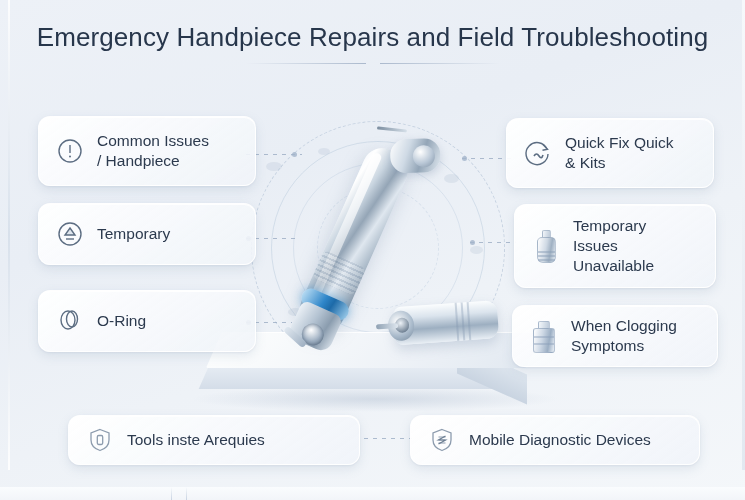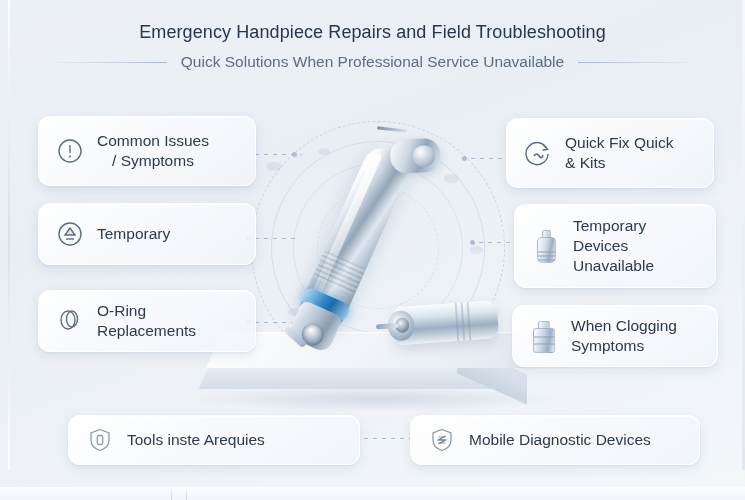--- a/index.html
+++ b/index.html
@@ -38,21 +38,21 @@
   .ring{position:absolute;border-radius:50%;left:50%;top:50%;transform:translate(-50%,-50%);}
   .r1{width:252px;height:252px;border:1px dashed rgba(168,186,208,.55);}
   .r2{width:212px;height:212px;border:1px solid rgba(190,205,222,.55);}
   .r3{width:168px;height:168px;border:1px solid rgba(198,212,228,.5);}
   .r4{width:120px;height:120px;border:1px dashed rgba(190,206,224,.45);}
   .blob{position:absolute;border-radius:50%;background:rgba(178,194,212,.28);}
 
   
   .header{position:absolute;left:0;top:22px;width:745px;text-align:center;}
   .title{
-    font-size:18px;font-weight:400;color:#27364b;letter-spacing:.1px;
+    font-size:26px;font-weight:400;color:#27364b;letter-spacing:.1px;
     font-family:"Liberation Sans", sans-serif;
   }
   .sub-wrap{display:flex;align-items:center;justify-content:center;gap:14px;margin-top:10px;}
   .sub-rule{width:120px;height:1px;background:linear-gradient(90deg,rgba(180,194,212,0),rgba(160,176,198,.85));}
   .sub-rule.right{background:linear-gradient(90deg,rgba(160,176,198,.85),rgba(180,194,212,0));}
   .subtitle{font-size:15.5px;color:#5e6c80;font-weight:400;white-space:nowrap;}
 
   
   .conn{position:absolute;height:1px;
     background:repeating-linear-gradient(90deg,rgba(150,168,192,.75) 0 4px,rgba(150,168,192,0) 4px 9px);}
@@ -219,21 +219,20 @@
     <div class="blob" style="left:196px;top:56px;width:15px;height:9px;"></div>
     <div class="blob" style="left:222px;top:128px;width:13px;height:8px;"></div>
     <div class="blob" style="left:40px;top:190px;width:14px;height:8px;"></div>
     <div class="blob" style="left:150px;top:200px;width:16px;height:9px;"></div>
   </div>
 
   <div class="header">
     <div class="title">Emergency Handpiece Repairs and Field Troubleshooting</div>
     <div class="sub-wrap">
       <div class="sub-rule"></div>
-      <div class="subtitle">Quick Solutions When Professional Service Unavailable</div>
       <div class="sub-rule right"></div>
     </div>
   </div>
 
   <div class="conn" style="left:246px;top:154px;width:56px;">
       <span class="dot" style="left:46px;"></span>
     </div>
   <div class="conn" style="left:246px;top:238px;width:52px;">
       <span class="dot" style="left:0px;"></span>
     </div>
@@ -271,31 +270,31 @@
     <div class="cart-body">
       <span class="ridge" style="left:62px;"></span>
       <span class="ridge" style="left:68px;"></span>
       <span class="ridge" style="left:74px;"></span>
     </div>
     <div class="cart-cap"></div>
     <div class="cart-hole"></div>
     <div class="cart-pin"></div>
   </div>
 
-  <div class="card" style="left:38px;top:116px;width:218px;height:70px;text-align:center;">
+  <div class="card" style="left:38px;top:116px;width:218px;height:70px;">
     <span class="ico">
       <svg width="28" height="28" viewBox="0 0 28 28" fill="none" stroke="#5c6d82" stroke-width="1.4">
         <circle cx="14" cy="14" r="11"></circle>
           <line x1="14" y1="8" x2="14" y2="16"></line>
           <circle cx="14" cy="19.6" r="1" fill="#5c6d82" stroke="none"></circle>
       </svg>
     </span>
     <span class="label">
       <span>Common Issues</span><br>
-      <span>/ Symptoms</span>
+      <span>/ Handpiece</span>
     </span>
   </div>
 
   <div class="card" style="left:38px;top:203px;width:218px;height:62px;">
     <span class="ico">
       <svg width="28" height="28" viewBox="0 0 28 28" fill="none" stroke="#5c6d82" stroke-width="1.4">
         <circle cx="14" cy="14" r="11"></circle>
         <path d="M14 8 L19 15 H9 Z" fill="#dfe6ee"></path>
         <line x1="10" y1="19" x2="18" y2="19"></line>
       </svg>
@@ -307,21 +306,20 @@
 
   <div class="card" style="left:38px;top:290px;width:218px;height:62px;">
     <span class="ico">
       <svg width="28" height="28" viewBox="0 0 28 28" fill="none" stroke="#5c6d82" stroke-width="1.4">
         <ellipse cx="12" cy="13" rx="7" ry="9"></ellipse>
         <ellipse cx="16" cy="12" rx="5.5" ry="8"></ellipse>
       </svg>
     </span>
     <span class="label">
       <span>O-Ring</span><br>
-      <span>Replacements</span>
     </span>
   </div>
 
   <div class="card" style="left:506px;top:118px;width:208px;height:70px;">
     <span class="ico">
       <svg width="28" height="28" viewBox="0 0 28 28" fill="none" stroke="#5c6d82" stroke-width="1.4">
         <path d="M23 10 A11 11 0 1 0 24 15"></path>
         <polyline points="19,5.5 23.5,10.3 18.5,11.2"></polyline>
         <path d="M10 17 q2.5-4 5 0 q2.5 4 4-1" stroke-width="1.6"></path>
       </svg>
@@ -336,21 +334,21 @@
     <span class="ico3d">
       <span class="bottle-neck"></span>
       <span class="bottle-body">
         <span class="band" style="top:13px;"></span>
         <span class="band" style="top:17px;"></span>
         <span class="band" style="top:21px;"></span>
       </span>
     </span>
     <span class="label">
       <span>Temporary</span><br>
-      <span>Devices</span><br>
+      <span>Issues</span><br>
       <span>Unavailable</span>
     </span>
   </div>
 
   <div class="card" style="left:512px;top:305px;width:206px;height:62px;">
     <span class="ico3d">
       <span class="can-cap"></span>
       <span class="can-body">
         <span class="band" style="top:7px;"></span>
         <span class="band" style="top:14px;"></span>

